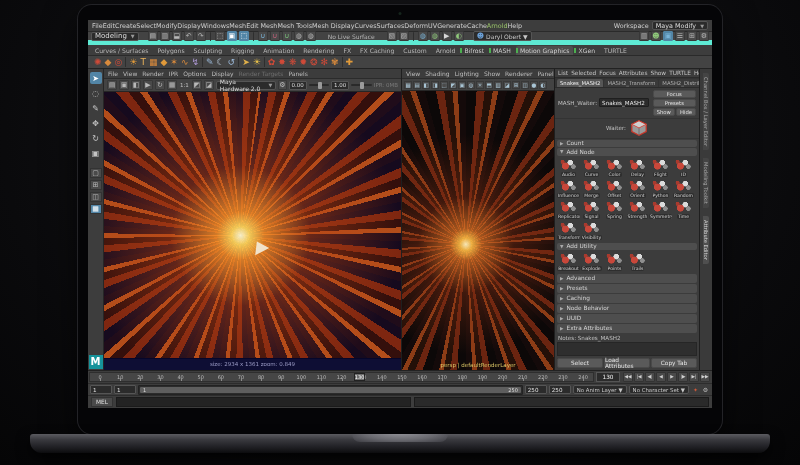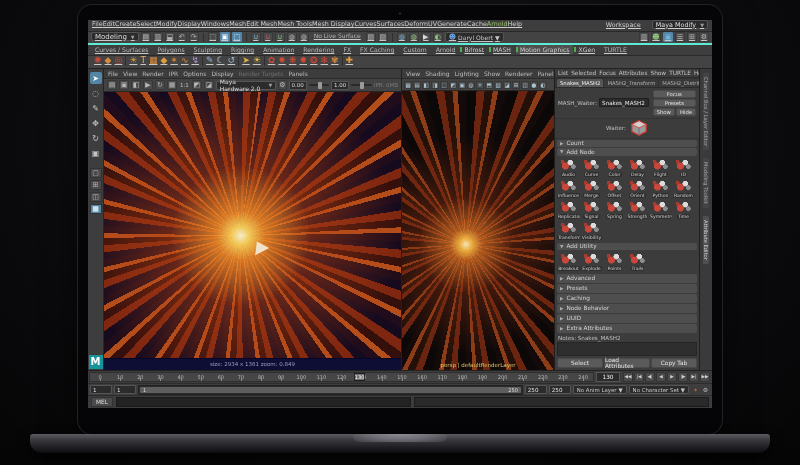--- a/index.html
+++ b/index.html
@@ -22,28 +22,28 @@
     color:#87878c; font-size:11px; letter-spacing:.3px; }
   .deck { position:absolute; left:30px; top:434px; width:740px; height:19px;
     background:linear-gradient(#5b5b60 0%, #39393e 30%, #1c1c20 75%, #0c0c0e 100%);
     border-radius:3px 3px 12px 12px; box-shadow:0 6px 14px rgba(0,0,0,.7); }
   .notch { position:absolute; left:50%; top:0; transform:translateX(-50%);
     width:96px; height:8px; border-radius:0 0 48px 48px;
     background:radial-gradient(ellipse at 50% -20%, #96969c 0%, #6a6a70 55%, #3a3a40 100%); }
 
   
   .maya { width:624px; height:388px; display:flex; flex-direction:column; font-size:7px; background:#373737; }
-  .row { display:flex; align-items:flex-start; flex:0 0 auto;text-decoration:underline; }
+  .row { display:flex; align-items:center; flex:0 0 auto; }
   .menubar { height:12px; background:#3d3d3d; border-bottom:1px solid #2a2a2a; gap:5px; padding:0 4px; font-size:6.4px; color:#cfcfcf; white-space:nowrap; }
   .menu-item { cursor:default; }
-  .mb-right { margin-left:auto; display:flex; align-items:center; gap:11px; }
+  .mb-right { margin-left:auto; display:flex; align-items:center; gap:3px; }
   .dropbox { background:#2b2b2b; border:1px solid #555; border-radius:2px; padding:0 3px; height:9px; display:flex; align-items:center; gap:4px; color:#ddd; }
   .dropbox .arr { font-size:5px; color:#999; }
 
-  .statusline { height:13px; background:#434343; border-bottom:2px solid #5eead4; gap:2px; padding:0 3px; }
+  .statusline { height:13px; background:#434343; border-bottom:5px solid #5eead4; gap:9px; padding:0 3px; }
   .sicon { width:10px; height:10px; display:flex; align-items:center; justify-content:center;
     font-size:7px; color:#b8b8b8; background:#4a4a4a; border:1px solid #383838; border-radius:1px; }
   .sicon.active { background:#5285a6; color:#fff; border-color:#5285a6; }
   .sicon.sep { width:1px; height:9px; background:#2e2e2e; border:none; margin:0 2px; }
   .nls { font-size:6px; color:#b4b4b4; margin:0 3px; white-space:nowrap; }
   .userchip { display:flex; align-items:center; gap:2px; background:#2b2b2b; border:1px solid #555; border-radius:2px; height:10px; padding:0 3px; font-size:6px; }
   .userchip .pico { color:#6aa0d8; font-size:7px; }
   .sl-right { margin-left:auto; display:flex; gap:2px; }
 
   .shelftabs { height:11px; background:#3d3d3d; border-bottom:1px solid #2a2a2a; gap:1px; padding:0 3px; font-size:6.1px; white-space:nowrap; overflow:hidden; }

